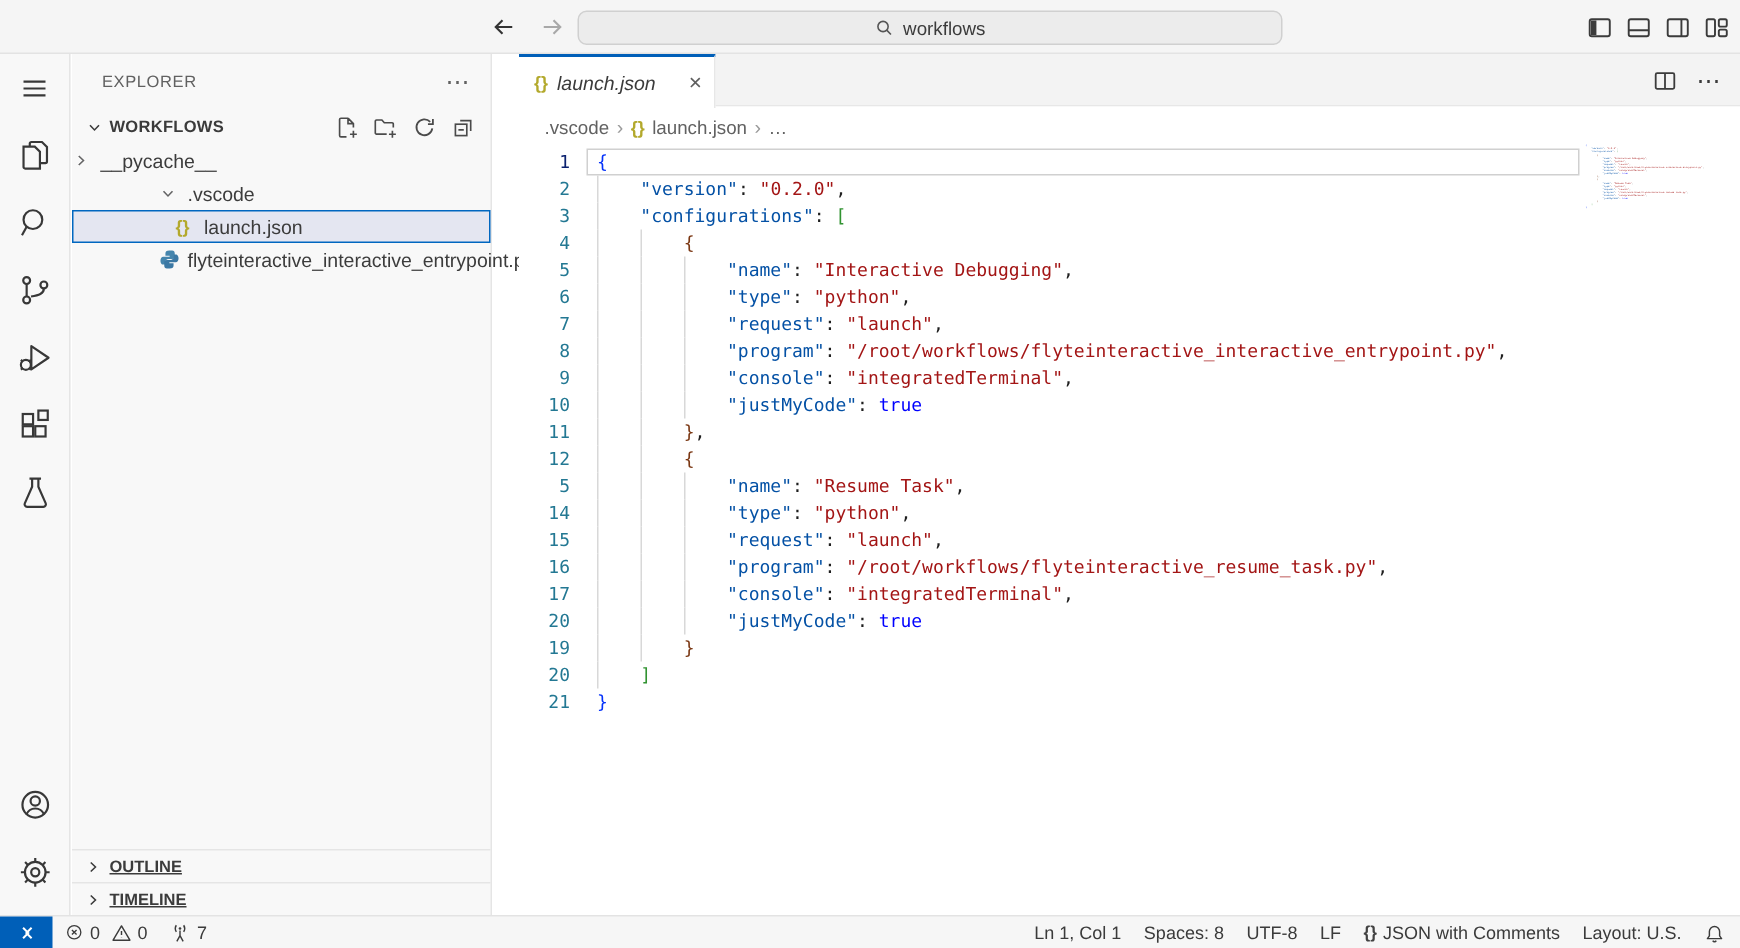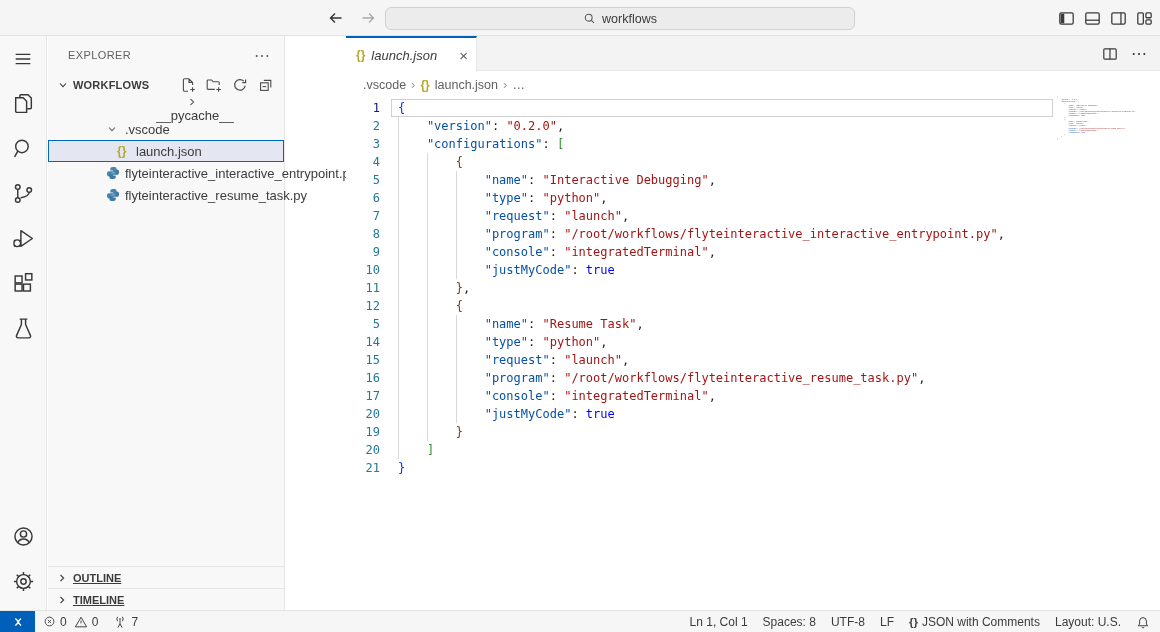--- a/index.html
+++ b/index.html
@@ -17,21 +17,21 @@
   .layout-controls{position:absolute;right:7px;top:0;height:36px;display:flex;align-items:center;gap:9px;color:#3b3b3b;}
 
   
   .activitybar{position:absolute;left:0;top:36px;width:47px;bottom:22px;background:#f8f8f8;border-right:1px solid #e5e5e5;
                display:flex;flex-direction:column;align-items:center;box-sizing:border-box;}
   .ab-btn{width:100%;height:45px;display:flex;align-items:center;justify-content:center;color:#383838;cursor:pointer;}
   .ab-spacer{flex:1;}
   .ab-bottom{margin-bottom:6px;display:flex;flex-direction:column;width:100%;}
 
   
-  .sidebar{position:absolute;left:48px;top:36px;width:237px;bottom:22px;background:#f8f8f8;border-right:1px solid #e5e5e5;box-sizing:border-box;}
+  .sidebar{position:absolute;left:48px;top:36px;width:280px;bottom:22px;background:#f8f8f8;border-right:1px solid #e5e5e5;box-sizing:border-box;}
   .sb-title{height:38px;display:flex;align-items:center;padding:0 14px 0 20px;font-size:11px;color:#616161;letter-spacing:.4px;}
   .sb-title .more{margin-left:auto;font-size:16px;color:#616161;cursor:pointer;letter-spacing:0;}
   .sb-section{height:22px;display:flex;align-items:center;padding:0 10px 0 4px;font-weight:700;font-size:11px;color:#3b3b3b;letter-spacing:.2px;}
   .sb-section .acts{margin-left:auto;display:flex;gap:10px;color:#4b4b4b;}
   .tree-row{height:22px;display:flex;align-items:center;font-size:13px;color:#3c3c3c;cursor:pointer;white-space:nowrap;}
   .tree-row.sel{background:#e4e6f1;outline:1px solid #0067c0;outline-offset:-1px;}
   .tree-ic{width:19px;display:flex;align-items:center;justify-content:flex-start;flex:none;}
   .json-ic{color:#b3a92c;font-weight:700;font-size:12px;font-family:"Liberation Sans",sans-serif;}
   .sb-bottom{position:absolute;left:0;right:0;bottom:0;text-decoration:underline;}
   .sb-panel{height:21px;border-top:1px solid #e5e5e5;display:flex;align-items:center;gap:5px;padding-left:8px;font-weight:700;font-size:11px;color:#3b3b3b;cursor:pointer;}
@@ -230,21 +230,21 @@
         <span class="icbtn">
           <svg width="16" height="16" viewBox="0 0 16 16" fill="none" stroke="currentColor" stroke-width="1.1">
               <path d="M5.8 3.4h7v7"></path>
               <rect x="2.6" y="5.8" width="7.6" height="7.6"></rect>
               <path d="M4.6 9.6h3.6"></path>
             </svg>
         </span>
       </span>
     </div>
     <div id="file-tree">
-        <div class="tree-row" style="padding-left: 58px; flex-direction: column;">
+        <div class="tree-row" style="">
           <span class="tree-ic">
             <svg width="12" height="12" viewBox="0 0 16 16" fill="none" stroke="#646465" stroke-width="1.4">
               <path d="m6 4 4.2 4L6 12"></path>
             </svg>
           </span>
           <span>__pycache__</span>
         </div>
         <div class="tree-row" style="padding-left: 58px;">
           <span class="tree-ic">
             <svg width="12" height="12" viewBox="0 0 16 16" fill="none" stroke="#646465" stroke-width="1.4">
@@ -260,29 +260,20 @@
           <span>launch.json</span>
         </div>
         <div class="tree-row" style="padding-left: 58px;">
           <span class="tree-ic">
             <svg width="14" height="14" viewBox="0 0 16 16">
               <path fill="#4585ad" d="M7.9 1.2c-2.3 0-3 .9-3 2.3v1.6h3.2v.8H3.3c-1.5 0-2.2 1.3-2.2 3s.7 3 2.2 3h1.4v-1.8c0-1.4 1.2-2.5 2.6-2.5h2.8c1.2 0 1.9-.8 1.9-2V3.5c0-1.3-.7-2.3-2-2.3z"></path>
               <path fill="#3b78a4" d="M8.1 14.8c2.3 0 3-.9 3-2.3v-1.6H7.9v-.8h4.8c1.5 0 2.2-1.3 2.2-3s-.7-3-2.2-3h-1.4v1.8c0 1.4-1.2 2.5-2.6 2.5H5.9c-1.2 0-1.9.8-1.9 2v2.1c0 1.3.7 2.3 2 2.3z"></path>
             </svg>
           </span>
           <span>flyteinteractive_interactive_entrypoint.py</span>
-        </div>
-        <div class="tree-row" style="padding-left: 58px;">
-          <span class="tree-ic">
-            <svg width="14" height="14" viewBox="0 0 16 16">
-              <path fill="#4585ad" d="M7.9 1.2c-2.3 0-3 .9-3 2.3v1.6h3.2v.8H3.3c-1.5 0-2.2 1.3-2.2 3s.7 3 2.2 3h1.4v-1.8c0-1.4 1.2-2.5 2.6-2.5h2.8c1.2 0 1.9-.8 1.9-2V3.5c0-1.3-.7-2.3-2-2.3z"></path>
-              <path fill="#3b78a4" d="M8.1 14.8c2.3 0 3-.9 3-2.3v-1.6H7.9v-.8h4.8c1.5 0 2.2-1.3 2.2-3s-.7-3-2.2-3h-1.4v1.8c0 1.4-1.2 2.5-2.6 2.5H5.9c-1.2 0-1.9.8-1.9 2v2.1c0 1.3.7 2.3 2 2.3z"></path>
-            </svg>
-          </span>
-          <span>flyteinteractive_resume_task.py</span>
         </div>
       </div>
     <div class="sb-bottom">
       <div class="sb-panel">
         <span>
           <svg width="12" height="12" viewBox="0 0 16 16" fill="none" stroke="#3b3b3b" stroke-width="1.4">
               <path d="m6 4 4.2 4L6 12"></path>
             </svg>
         </span>
         <span>OUTLINE</span>

